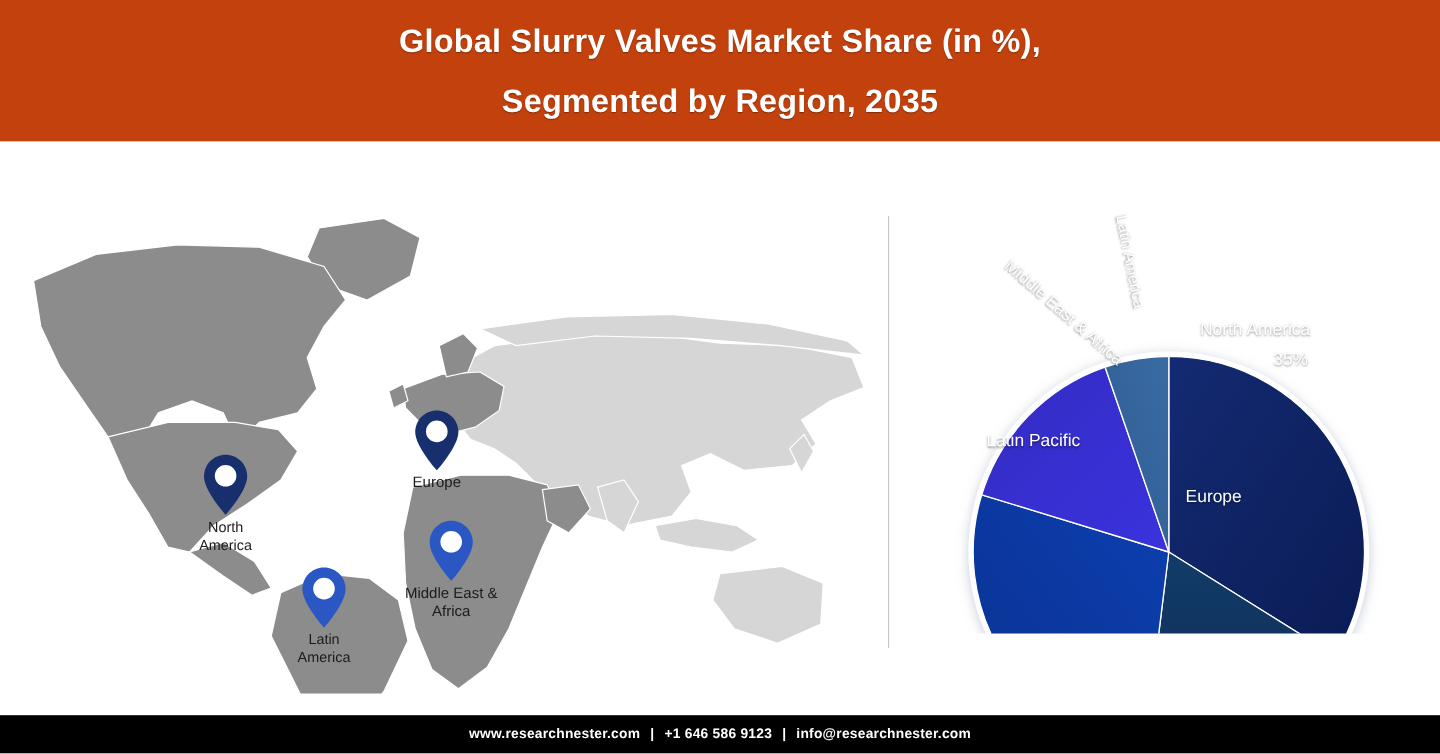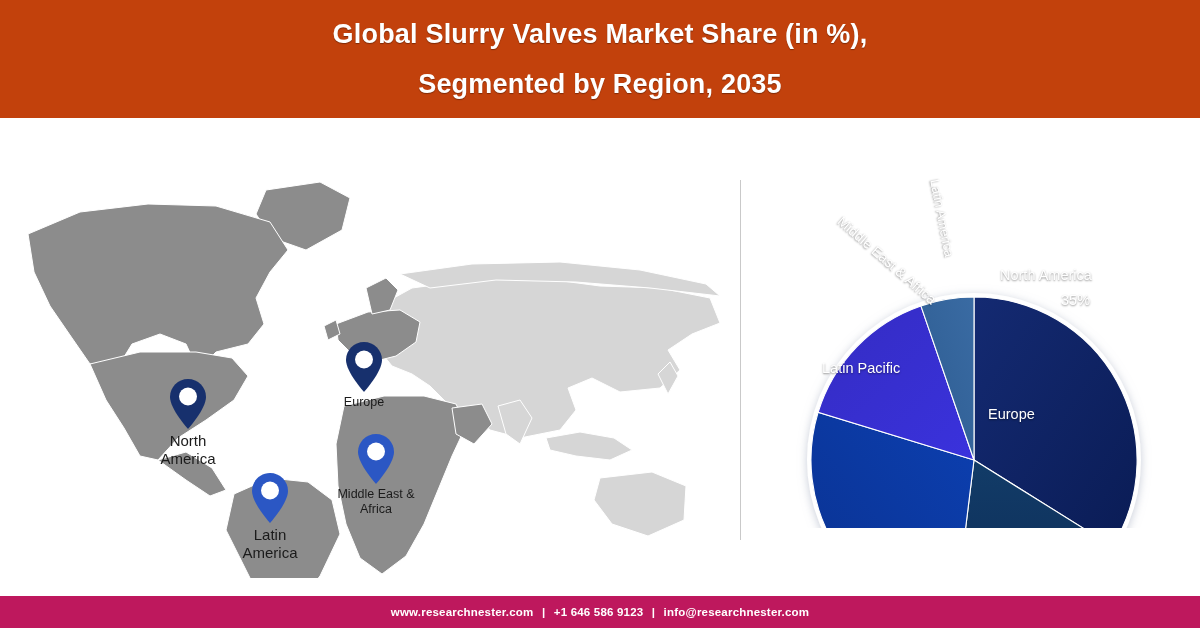--- a/index.html
+++ b/index.html
@@ -39,41 +39,41 @@
 
   
   .map-wrap{position:absolute;left:20px;top:20px;width:710px;height:440px;}
   .map-svg{position:absolute;left:0;top:0;width:710px;height:440px;}
 
   .pin{position:absolute;width:0;height:0;}
   .pin svg{position:absolute;left:-19px;top:-50px;}
   .pin-label{
     position:absolute;left:-70px;top:4px;width:140px;
     text-align:center;
-    font-size:15px;line-height:1.22;color:#1b1b1b;
+    font-size:12px;line-height:1.22;color:#1b1b1b;
     white-space:pre-line;
   }
   .pin-label.big{font-size:12.5px;}
 
   
   .pie-wrap{position:absolute;left:760px;top:10px;width:430px;height:400px;}
   .pie-svg{position:absolute;left:0;top:0;}
   .pie-label{
     position:absolute;color:#fff;font-size:14.5px;
     text-shadow:0 1px 2px rgba(0,0,0,.45);
     white-space:nowrap;
   }
   .pie-label.pct{font-size:14.5px;}
   .pie-label.rot-mea{transform:rotate(41deg);transform-origin:0 0;font-size:14px;}
   .pie-label.rot-la{transform:rotate(79deg);transform-origin:0 0;font-size:13px;}
 
   
   .footer{
     position:absolute;left:0;top:596px;width:1200px;height:32px;
-    background:#be185d;display:flex;align-items:center;justify-content:center;
+    background:#000000;display:flex;align-items:center;justify-content:center;
   }
   .footer-text{
     color:#ffffff;font-size:11.5px;font-weight:bold;letter-spacing:.2px;
   }
   .footer-sep{padding:0 5px;}
 </style>
 </head>
 <body>
 
 <div class="page">

